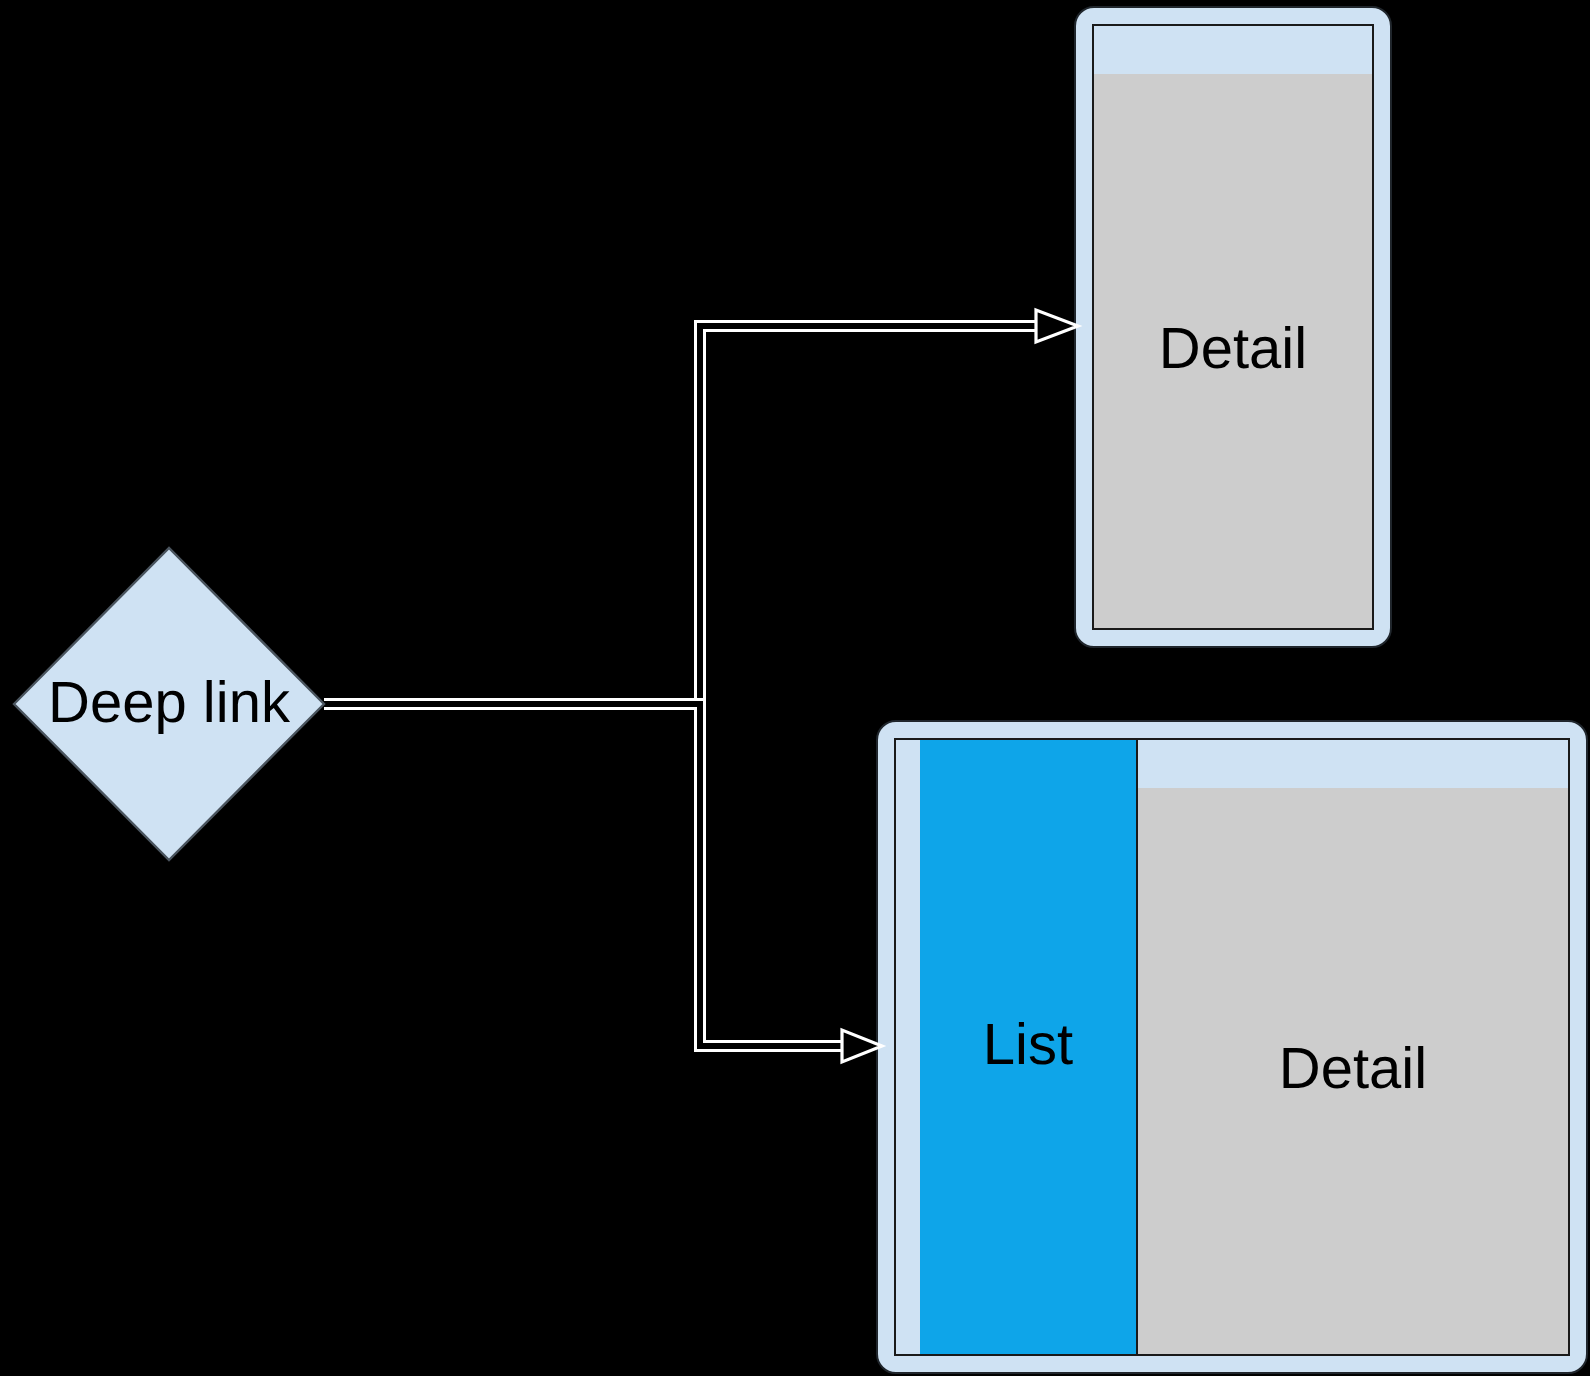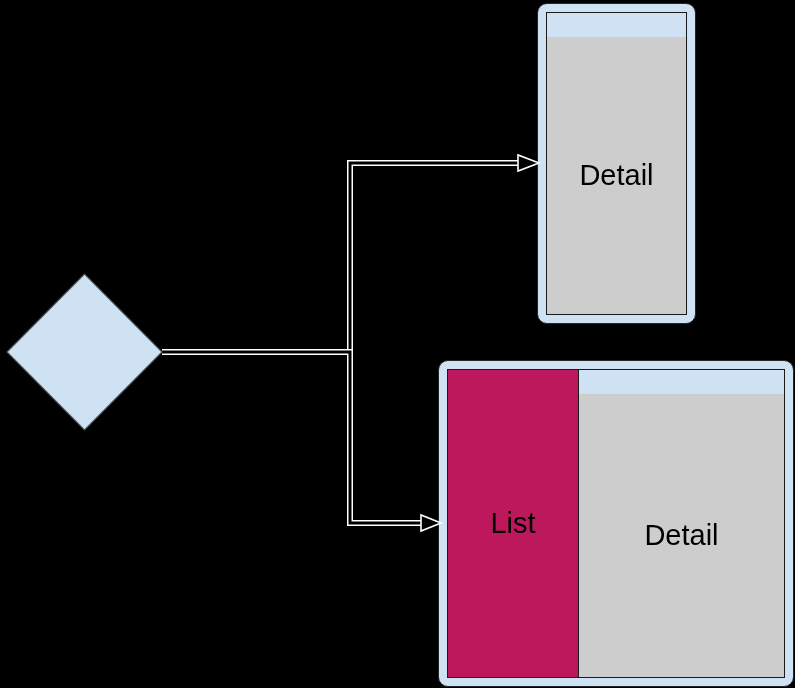--- a/index.html
+++ b/index.html
@@ -46,21 +46,21 @@
     display: flex;
     box-sizing: border-box;
   }
   .pane {
     display: flex;
     align-items: center;
     justify-content: center;
     box-sizing: border-box;
   }
   .pane-detail { background: #cdcdcd; flex: 1; margin-top: 24px; }
-  .pane-list   { background: #be185d; width: 131px; flex: 0 0 auto; border-right: 1.5px solid #1a1a1a; }
+  .pane-list   { background: #0ea5e9; width: 109px; flex: 0 0 auto; border-right: 1.5px solid #1a1a1a; margin-left: 12px; }
   .label {
     font-size: 29px;
     line-height: 1.05;
     color: #000000;
     text-align: center;
     white-space: nowrap;
   }
   .diamond-label {
     position: absolute;
     z-index: 3;
@@ -108,14 +108,15 @@
 
     <g>
       <path class="casing" d="M162 352 H350 V523 H421"></path>
       <path class="core" d="M162 352 H350 V523 H421"></path>
       <polygon class="head" points="441,523 421,515 421,531"></polygon>
     </g>
 
     <polygon points="7,352 84.5,274 162,352 84.5,430" fill="#cfe2f3" stroke="#4a545e" stroke-width="1.2"></polygon>
   </svg>
 
+  <div class="label diamond-label">Deep link</div>
 
 </div>
 
 </body></html>

